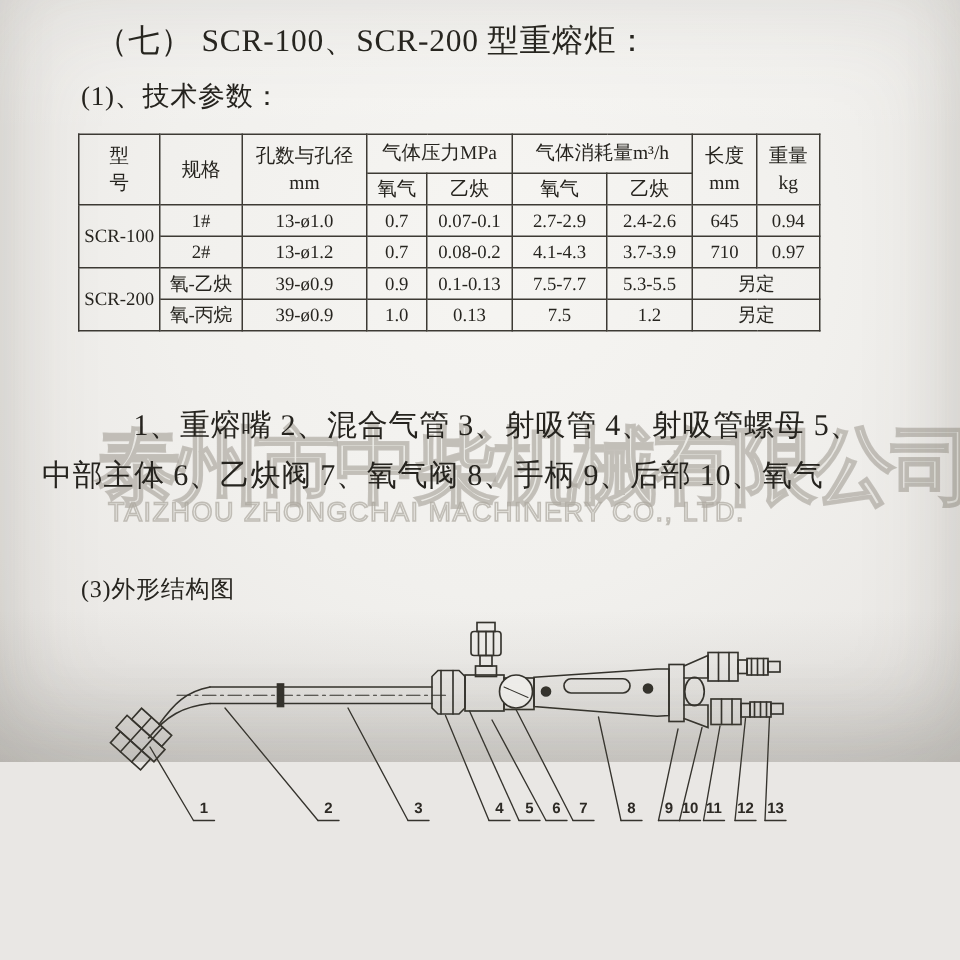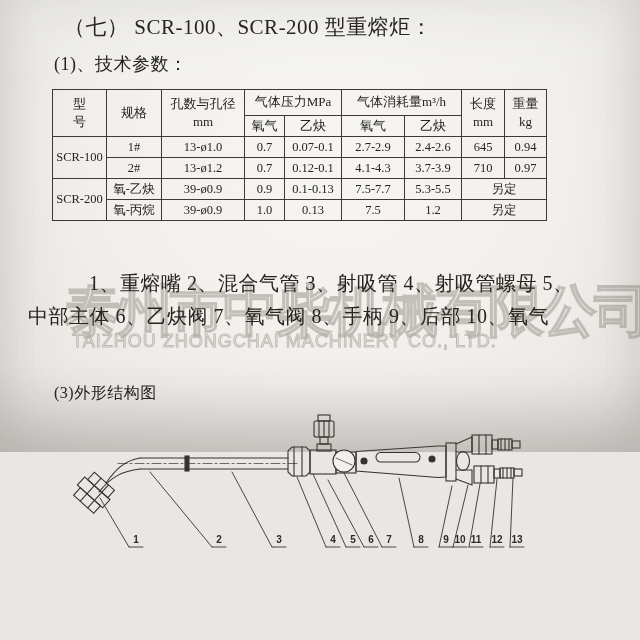--- a/index.html
+++ b/index.html
@@ -2,21 +2,21 @@
 <html><head>
 <meta charset="utf-8">
 <style>
   html,body{margin:0;padding:0;}
   body{
     width:640px;height:640px;overflow:hidden;
     font-family:"Liberation Serif","DejaVu Serif",serif;
     background:#e9e7e4;
   }
   .page{
-    position:relative;width:640px;height:452px;
+    position:relative;width:640px;height:508px;
     background:
       linear-gradient(180deg, rgba(255,255,255,0.25) 0%, rgba(255,255,255,0) 18%, rgba(0,0,0,0) 80%, rgba(60,55,48,0.07) 92%, rgba(60,55,48,0.10) 100%),
       radial-gradient(ellipse at 52% 32%, #f6f5f2 0%, #f1f0ed 48%, #eae8e5 82%, #e2e0dd 100%);
     color:#26241f;
   }
   .page::after{
     content:"";position:absolute;inset:0;pointer-events:none;
     box-shadow:inset 0 0 70px rgba(92,86,76,0.16), inset 0 -28px 40px rgba(92,86,76,0.10);
   }
   .abs{position:absolute;}
@@ -120,21 +120,21 @@
       <td>0.07-0.1</td>
       <td>2.7-2.9</td>
       <td>2.4-2.6</td>
       <td>645</td>
       <td>0.94</td>
     </tr>
     <tr class="dr">
       <td>2#</td>
       <td>13-ø1.2</td>
       <td>0.7</td>
-      <td>0.12-0.1</td>
+      <td>0.08-0.2</td>
       <td>4.1-4.3</td>
       <td>3.7-3.9</td>
       <td>710</td>
       <td>0.97</td>
     </tr>
     <tr class="dr">
       <td rowspan="2">SCR-200</td>
       <td>氧-乙炔</td>
       <td>39-ø0.9</td>
       <td>0.9</td>

